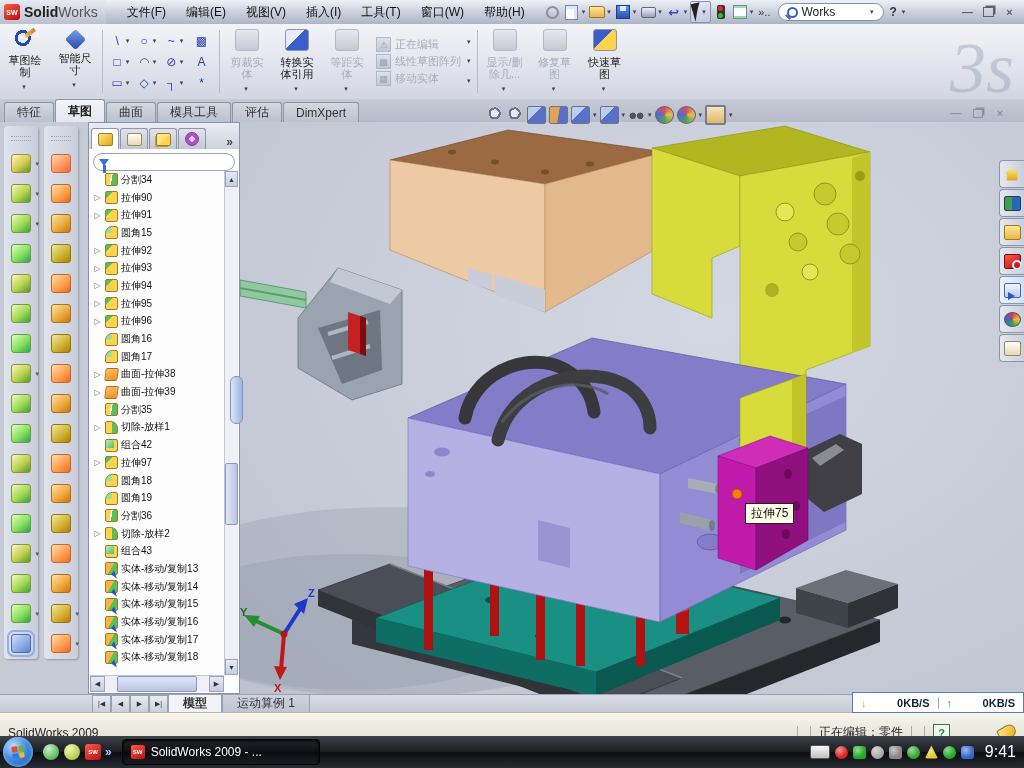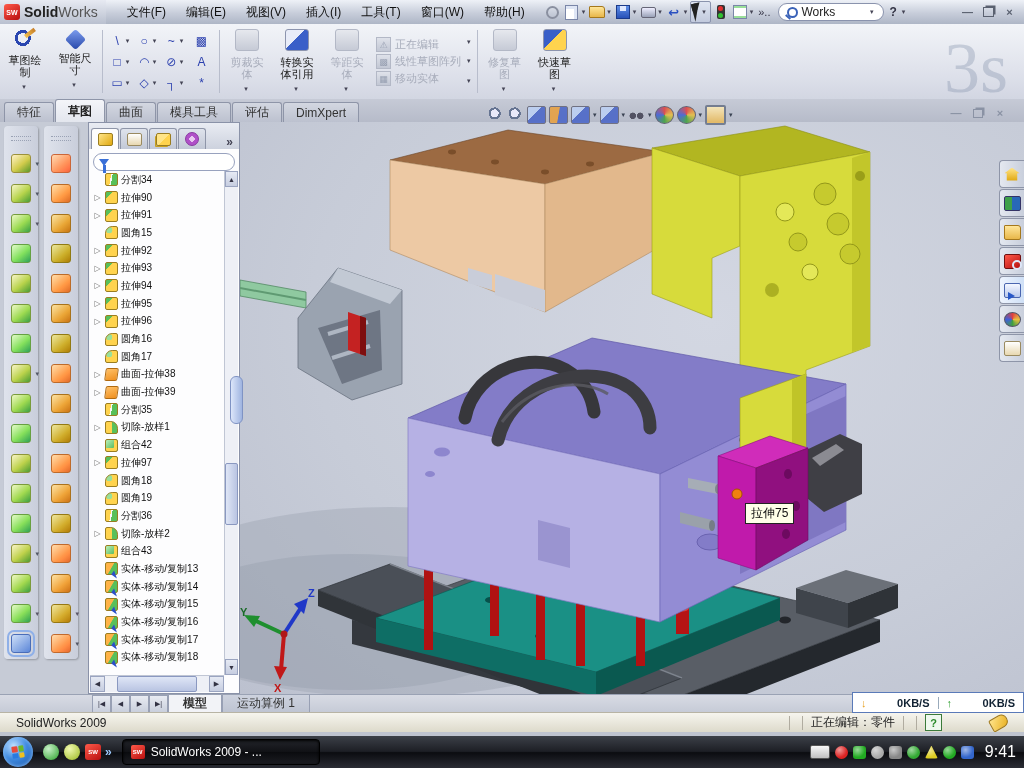--- a/index.html
+++ b/index.html
@@ -54,21 +54,21 @@
   .b-convert{background:linear-gradient(135deg,#e8ecf8 45%,#3a5fc8 45%);border:1px solid #8c94ae;}
   .b-rapid{background:linear-gradient(135deg,#3a5fc8 45%,#ffd34e 45%);border:1px solid #8c94ae;}
   .sepv{width:1px;background:#b8bdcc;margin:6px 2px;}
   .sk-grid{display:grid;grid-template-columns:repeat(4,27px);grid-auto-rows:21px;align-content:center;margin:0 2px;}
   .sk-cell{display:flex;align-items:center;justify-content:center;gap:1px;color:#2a3fae;font-size:12px;}
   .sk-cell .g{width:15px;text-align:center;}
   .stack{display:flex;flex-direction:column;justify-content:center;gap:2px;margin:0 4px;}
   .stk{display:flex;align-items:center;gap:4px;color:#a8adbb;font-size:11px;}
   .stk .sic{width:13px;height:13px;background:linear-gradient(#dfe2ea,#c2c7d4);border:1px solid #b3b8c6;display:flex;align-items:center;justify-content:center;font-size:9px;color:#98a0b2;}
   .stackdd{display:flex;flex-direction:column;justify-content:space-around;padding:8px 2px;}
-  .watermark{position:absolute;right:16px;top:18px;font-family:"Liberation Serif",serif;
+  .watermark{position:absolute;right:10px;top:18px;font-family:"Liberation Serif",serif;font-style:italic;
     font-size:72px;color:rgba(130,142,168,.35);line-height:60px;pointer-events:none;}
   
   .tabrow{position:absolute;left:0;top:99px;width:1024px;height:23px;background:linear-gradient(#c6cad6,#b6bbc9);display:flex;align-items:flex-end;padding-left:4px;box-sizing:border-box;}
   .rtab{height:19px;padding:0 12px;display:flex;align-items:center;background:linear-gradient(#d3d7e1,#bcc1cf);
     border:1px solid #8e95a8;border-bottom:none;border-radius:3px 3px 0 0;margin-right:1px;color:#333;font-size:12px;}
   .rtab.active{background:linear-gradient(#f4f5f9,#e3e6ee);height:22px;font-weight:bold;color:#222;}
   
   .main{position:absolute;left:0;top:122px;width:1024px;height:572px;}
   .lefttools{position:absolute;left:0;top:0;width:88px;height:100%;background:#c6cbd6;}
   .ltcol{position:absolute;top:4px;width:34px;border-radius:4px;background:linear-gradient(90deg,#dfe3ec,#c9cedb);
@@ -155,22 +155,22 @@
   .mnavb{width:17px;border:1px solid #98a0b4;background:linear-gradient(#e8ebf2,#c9cfdc);font-size:7px;color:#334;display:flex;align-items:center;justify-content:center;}
   .mtab{padding:0 14px;display:flex;align-items:center;border:1px solid #98a0b4;border-top:none;background:linear-gradient(#cdd2de,#bec4d2);font-size:12px;color:#333;}
   .mtab.active{background:#f2f3f7;font-weight:bold;}
   
   .netov{position:absolute;left:852px;top:692px;width:170px;height:19px;background:#fff;border:1px solid #5a7ab8;
     display:flex;align-items:center;font-size:11px;font-weight:bold;color:#123;z-index:8;}
   .netov .cell{flex:1;display:flex;align-items:center;justify-content:space-between;padding:0 8px;}
   .netov .divd{width:1px;height:12px;background:#9ab;}
   .arr-dn{color:#e8a020;} .arr-up{color:#30a030;}
   
-  .statusbar{position:absolute;left:0;top:712px;width:1024px;height:20px;background:linear-gradient(#f6f5ee,#dddacb);
-    border-top:1px solid #b8b4a4;display:flex;align-items:center;padding:0 16px;box-sizing:border-box;color:#222;}
+  .statusbar{position:absolute;left:0;top:712px;width:1024px;height:40px;background:linear-gradient(#f6f5ee,#dddacb);
+    border-top:1px solid #b8b4a4;display:flex;align-items:center;padding:0 8px;box-sizing:border-box;color:#222;}
   .st-sep{width:1px;height:14px;background:#b0aca0;margin:0 4px;}
   .st-right{margin-left:auto;display:flex;align-items:center;gap:4px;}
   .qchip{width:15px;height:15px;border:1px solid #3a7a3a;background:#eef8ee;color:#2a8a2a;font-weight:bold;font-size:11px;display:flex;align-items:center;justify-content:center;}
   .tagchip{width:16px;height:11px;background:linear-gradient(135deg,#ffe48a,#e8b020);border:1px solid #a07818;border-radius:2px 6px 6px 2px;transform:rotate(-30deg);}
   
   .taskbar{position:absolute;left:0;top:736px;width:1024px;height:32px;
     background:linear-gradient(#3c4048,#1d1f25 48%,#0b0c10 52%,#2a2c34);display:flex;align-items:center;color:#fff;}
   .orb{width:30px;height:30px;border-radius:50%;margin-left:3px;flex:none;
     background:radial-gradient(circle at 35% 30%,#bfe0ff,#3f8ae0 45%,#124a9c);box-shadow:0 0 4px #9cf inset;display:flex;align-items:center;justify-content:center;}
   .flag{width:12px;height:12px;display:grid;grid-template-columns:1fr 1fr;grid-template-rows:1fr 1fr;gap:1px;transform:rotate(-8deg);}
@@ -363,20 +363,26 @@
         </div>
       </div>
       <div class="stackdd">
         <span class="dd">▾</span>
         <span class="dd">▾</span>
         <span class="dd">▾</span>
       </div>
       <div class="sepv"></div>
       <div class="bigbtn dis">
         <div class="bicon gray-chip"></div>
+        <div class="lbl">显示/删
+除几...</div>
+        <span class="dd">▾</span>
+      </div>
+      <div class="bigbtn dis">
+        <div class="bicon gray-chip"></div>
         <div class="lbl">修复草
 图</div>
         <span class="dd">▾</span>
       </div>
       <div class="bigbtn">
         <div class="bicon b-rapid"></div>
         <div class="lbl">快速草
 图</div>
         <span class="dd">▾</span>
       </div>

